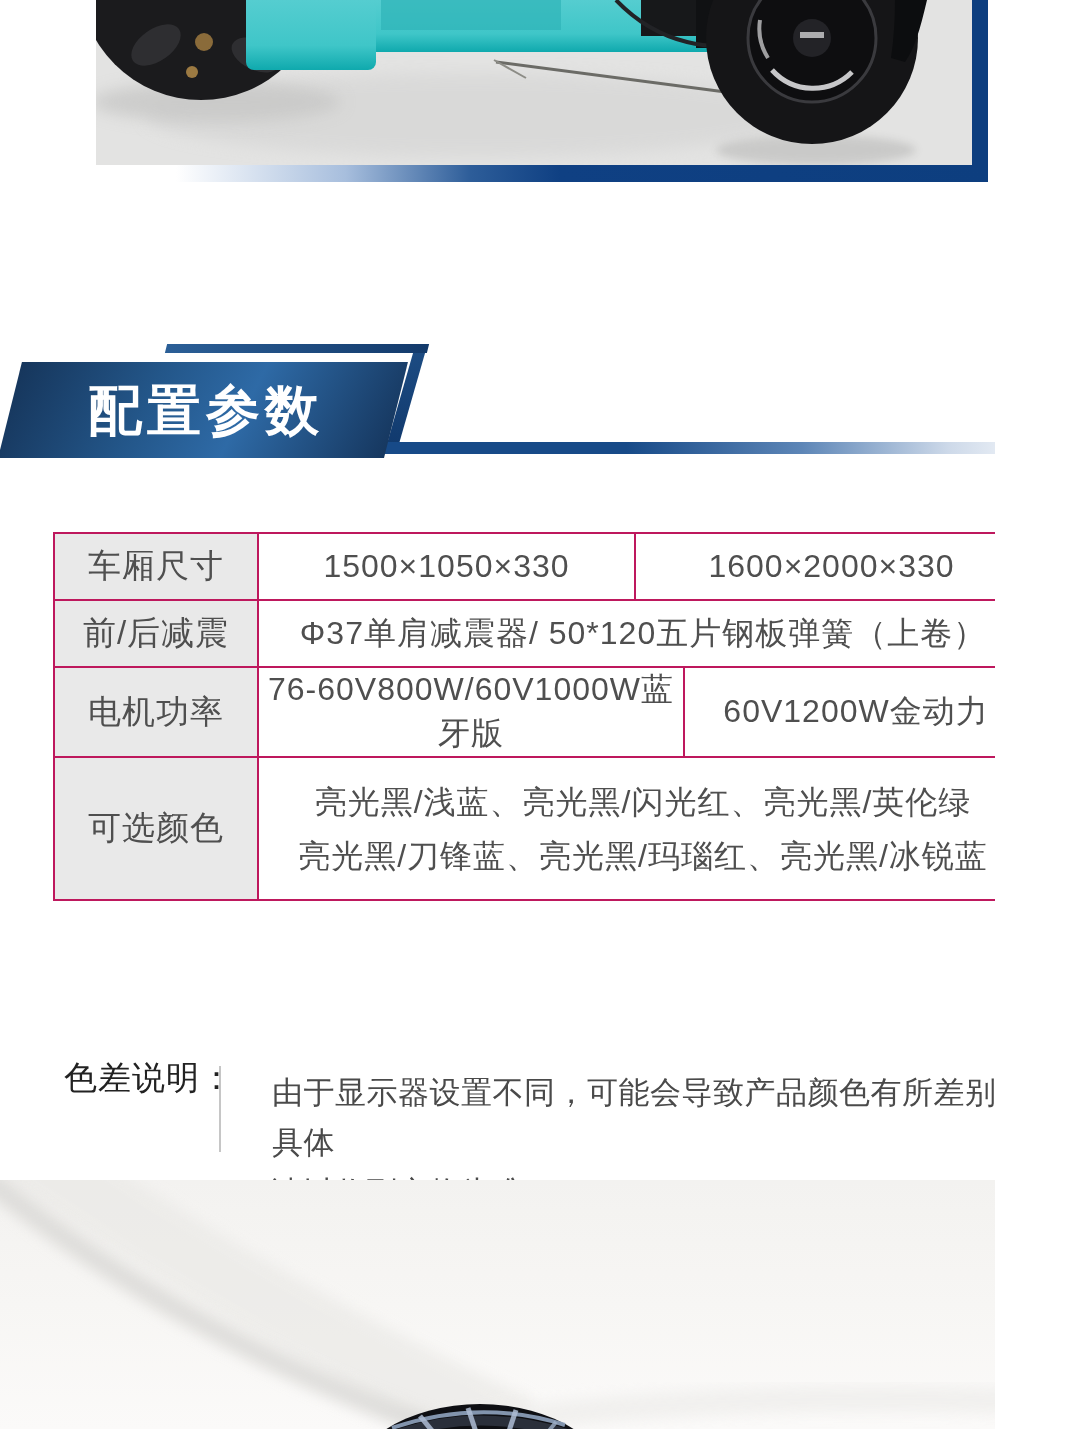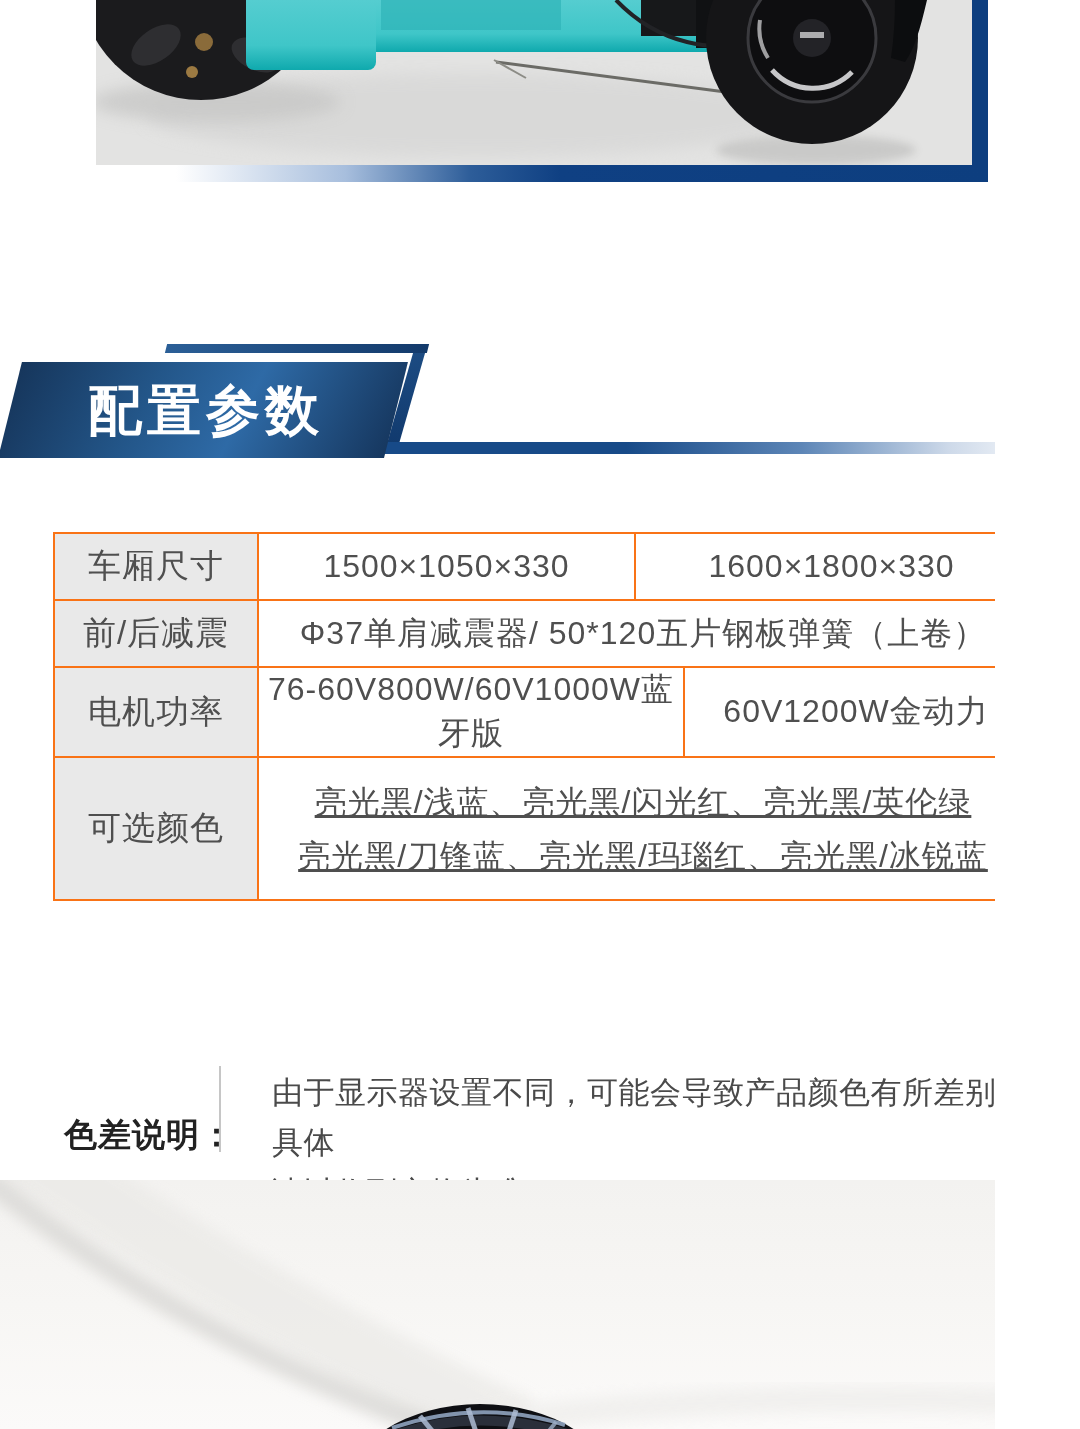--- a/index.html
+++ b/index.html
@@ -40,29 +40,29 @@
     position:absolute;left:348px;top:442px;width:732px;height:12px;
     background:linear-gradient(to right,#174a88 0%,#174a88 38%,#5d86b7 62%,#cdd9e9 82%,rgba(255,255,255,0) 97%);
   }
   
   table.spec{
     position:absolute;left:53px;top:532px;width:974px;
     border-collapse:collapse;table-layout:fixed;
     color:#4f4f4f;
   }
   table.spec td{
-    border:2px solid #f97316;text-align:center;vertical-align:middle;
+    border:2px solid #be185d;text-align:center;vertical-align:middle;
     font-size:32px;letter-spacing:1px;padding:0 6px;overflow:hidden;
   }
   table.spec td.lbl{background:#e9e9e9;font-size:33px;}
-  table.spec .two-line div{line-height:54px;text-decoration:underline;}
+  table.spec .two-line div{line-height:54px;}
   
   .note-title{
-    position:absolute;left:64px;top:1113px;
-    font-size:33px;font-weight:bold;color:#222222;letter-spacing:1px;
+    position:absolute;left:64px;top:1056px;
+    font-size:33px;font-weight:normal;color:#222222;letter-spacing:1px;
   }
   .note-divider{position:absolute;left:219px;top:1066px;width:2px;height:86px;background:#c6c6c6;}
   .note-body{
     position:absolute;left:240px;top:1068px;width:760px;
     font-size:31px;color:#4a4a4a;line-height:50px;letter-spacing:0.5px;margin-left:32px;
   }
   
   .bottom-art{position:absolute;left:0;top:1180px;width:1080px;height:249px;}
 </style>
 </head>
@@ -134,21 +134,21 @@
     <colgroup>
         <col style="width:204px">
         <col style="width:377px">
         <col style="width:49px">
         <col style="width:344px">
       </colgroup>
     <tbody>
         <tr style="height:67px">
       <td class="lbl">车厢尺寸</td>
       <td>1500×1050×330</td>
-      <td colspan="2">1600×1800×330</td>
+      <td colspan="2">1600×2000×330</td>
     </tr>
     <tr style="height:67px">
       <td class="lbl">前/后减震</td>
       <td colspan="3">Φ37单肩减震器/ 50*120五片钢板弹簧（上卷）</td>
     </tr>
     <tr style="height:70px">
       <td class="lbl">电机功率</td>
       <td colspan="2">76-60V800W/60V1000W蓝牙版</td>
       <td>60V1200W金动力</td>
     </tr>

